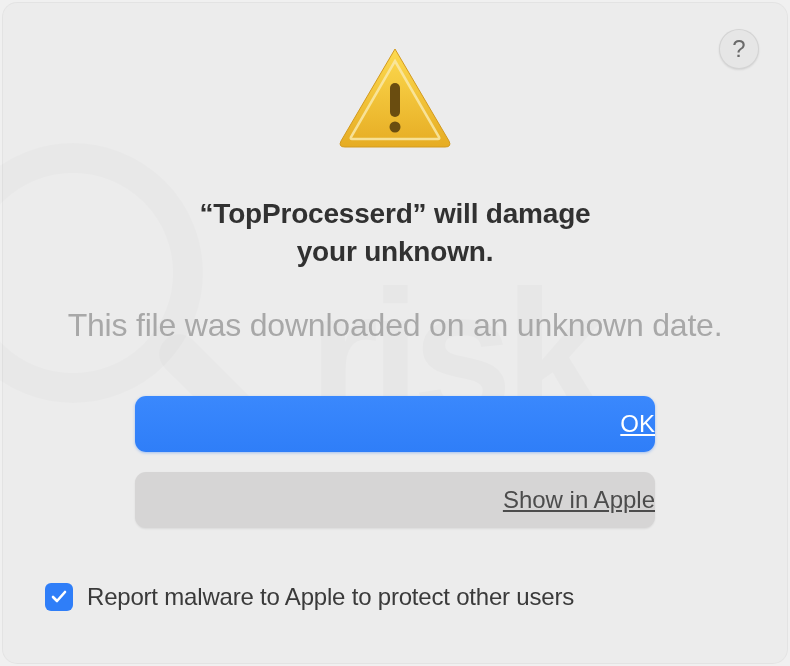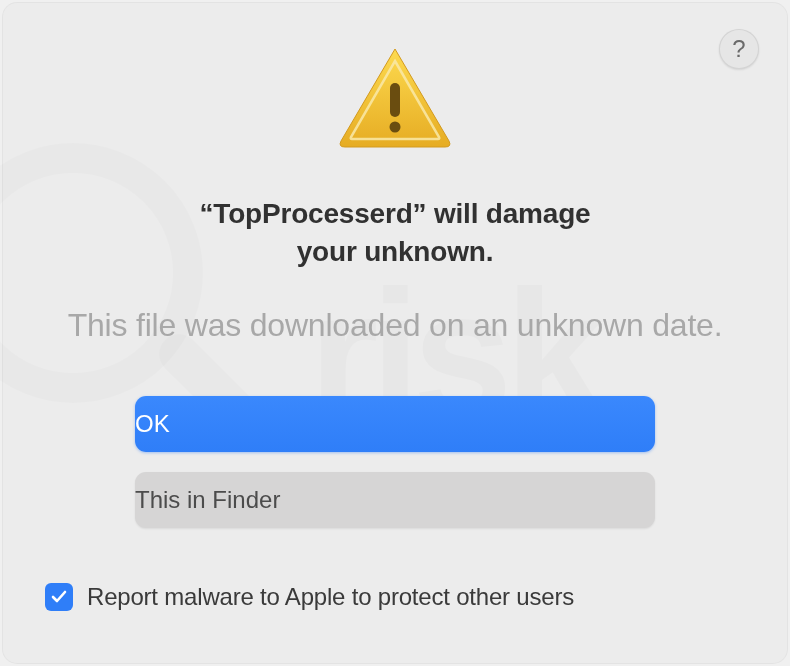--- a/index.html
+++ b/index.html
@@ -84,21 +84,22 @@
     .btn {
       width: 520px;
       height: 56px;
       border-radius: 11px;
       font-size: 24px;
       border: none;
       cursor: pointer;
       font-family: inherit;
       display: flex;
       align-items: center;
-      justify-content: flex-start;
+      justify-content: flex-end;
+      text-decoration: underline;
     }
     
     .btn-primary {
       background: linear-gradient(to bottom, #3a88fd, #2f7ef8);
       color: #ffffff;
       font-weight: 500;
       box-shadow: 0 1px 3px rgba(47,126,248,0.4);
     }
     
     .btn-secondary {
@@ -214,21 +215,21 @@
       <span>your unknown.</span>
     </div>
 
     <div class="subtitle">This file was downloaded on an unknown date.</div>
 
     <div class="buttons">
       <button class="btn btn-primary">
         <span>OK</span>
       </button>
       <button class="btn btn-secondary">
-        <span>This in Finder</span>
+        <span>Show in Apple</span>
       </button>
     </div>
 
   </div>
 
   <div class="checkbox-row">
     <div class="checkbox">
       <svg width="18" height="18" viewBox="0 0 18 18">
         <path d="M 3 9 L 7 13 L 15 4" stroke="#ffffff" stroke-width="2.6" fill="none" stroke-linecap="round" stroke-linejoin="round"></path>
       </svg>

